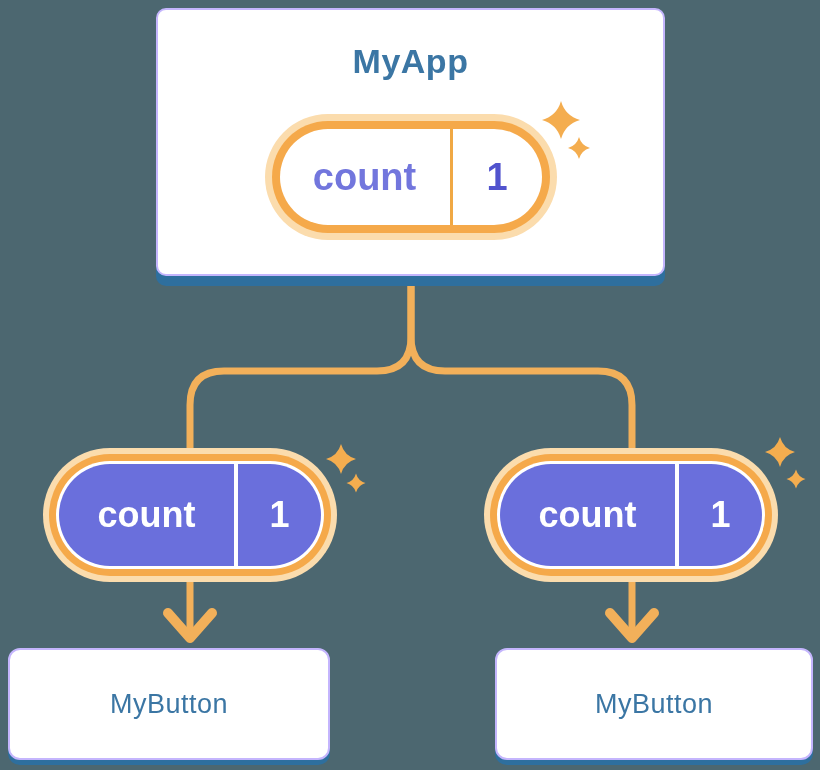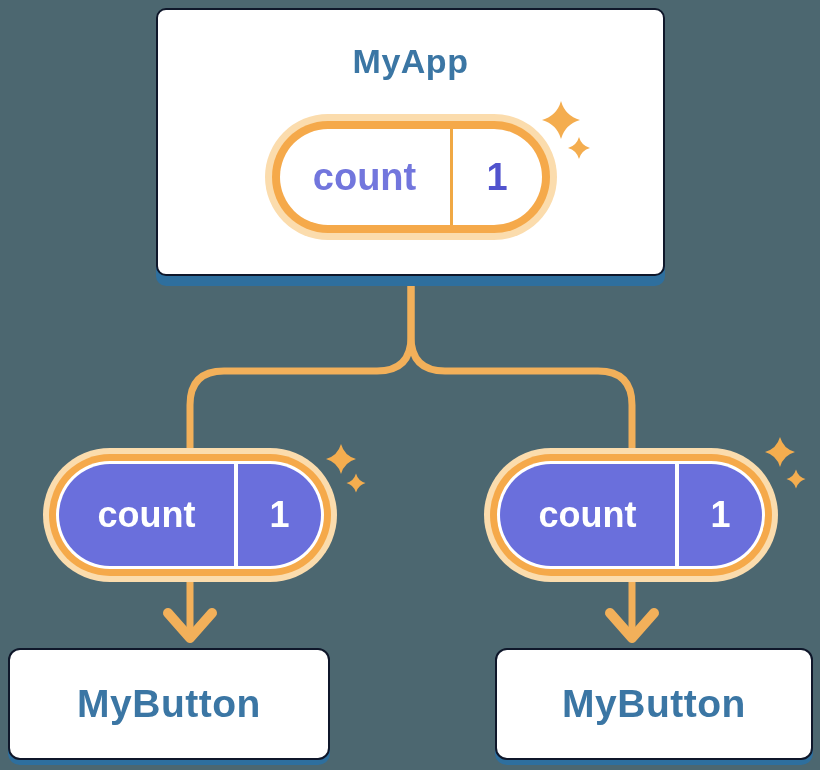--- a/index.html
+++ b/index.html
@@ -21,21 +21,21 @@
     width: 820px; height: 770px;
     pointer-events: none;
   }
   .connector-layer { z-index: 1; }
   .sparkle-layer   { z-index: 5; }
 
   
   .card {
     position: absolute;
     background: #ffffff;
-    border: 2px solid #0f172a;
+    border: 2px solid #c4b5fd;
     box-sizing: border-box;
   }
   .app-card {
     left: 156px; top: 8px;
     width: 509px; height: 268px;
     border-radius: 10px;
     box-shadow: 0 10px 0 #2e6f9e;
     z-index: 2;
   }
   .app-card .card-title {
@@ -53,22 +53,22 @@
     border-radius: 12px;
     box-shadow: 0 5px 0 #2e6f9e;
     z-index: 2;
     display: flex;
     align-items: center;
     justify-content: center;
   }
   .button-card-left  { left: 8px;   width: 322px; }
   .button-card-right { left: 495px; width: 318px; }
   .button-title {
-    font-size: 39px;
-    font-weight: 700;
+    font-size: 27px;
+    font-weight: 400;
     letter-spacing: 0.5px;
     color: #3b76a4;
   }
 
   
   .pill-halo {
     box-sizing: border-box;
     background: #fbdcad;
     border-radius: 999px;
   }

